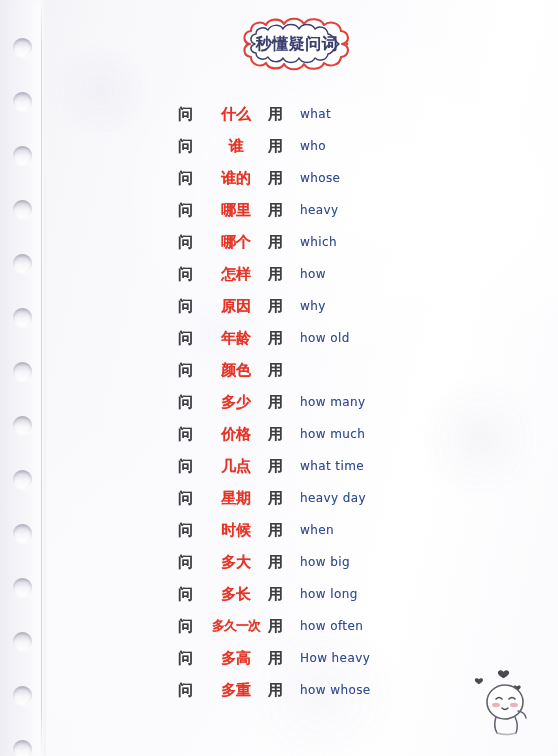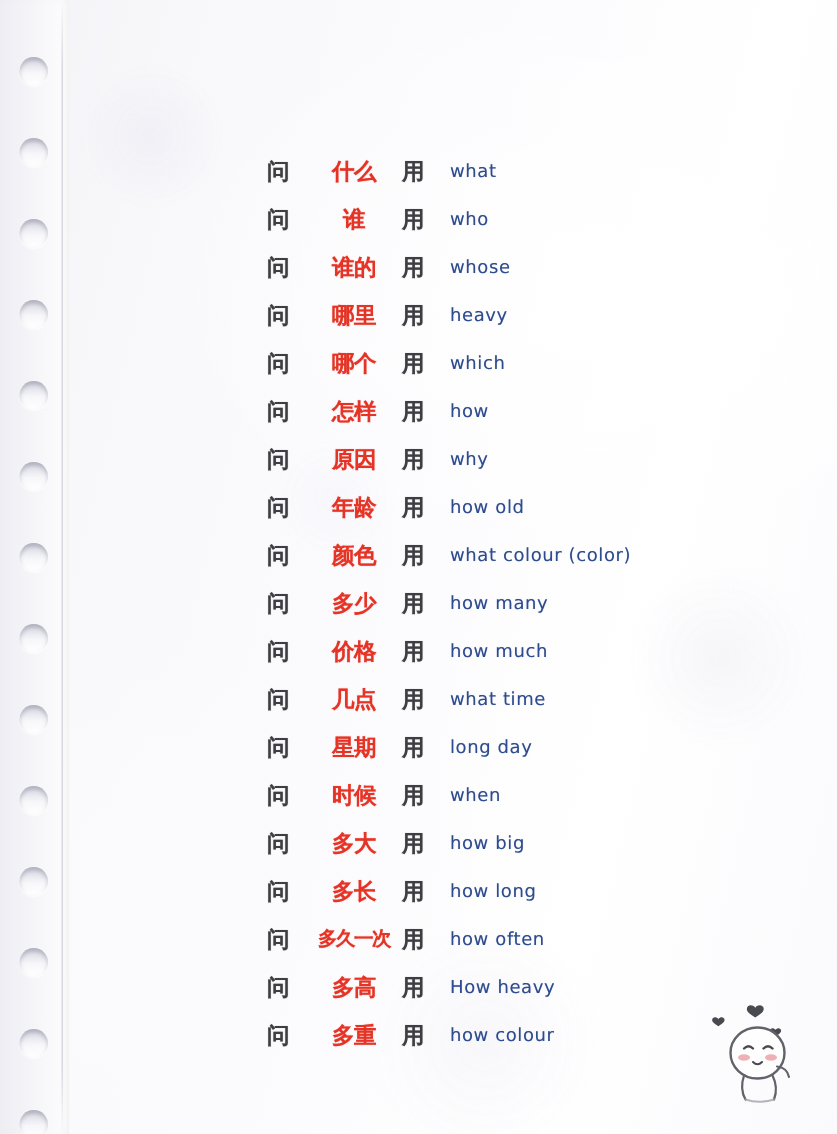--- a/index.html
+++ b/index.html
@@ -174,20 +174,60 @@
       <div class="hole" style="top: 362px;"></div>
       <div class="hole" style="top: 416px;"></div>
       <div class="hole" style="top: 470px;"></div>
       <div class="hole" style="top: 524px;"></div>
       <div class="hole" style="top: 578px;"></div>
       <div class="hole" style="top: 632px;"></div>
       <div class="hole" style="top: 686px;"></div>
       <div class="hole" style="top: 740px;"></div>
     </div>
 
+  <div id="title-bubble">
+    <svg viewBox="0 0 118 56" xmlns="http://www.w3.org/2000/svg" aria-hidden="true">
+
+      <path d="M12,28
+               C4,26 5,16 13,15
+               C13,7 23,4 28,9
+               C31,2 43,2 46,8
+               C50,1 62,1 66,8
+               C70,1 83,2 86,9
+               C92,4 102,7 103,15
+               C111,16 113,26 104,28
+               C113,30 111,40 103,41
+               C102,49 92,52 86,47
+               C83,54 70,55 66,48
+               C62,55 50,55 46,48
+               C43,54 31,54 28,47
+               C23,52 13,49 13,41
+               C5,40 4,30 12,28 Z" fill="#ffffff" stroke="#e0413a" stroke-width="2.1" stroke-linejoin="round"></path>
+
+      <path d="M17,28
+               C11,26 12,19 18,18
+               C18,12 26,10 30,14
+               C33,8 42,8 45,13
+               C48,7 58,7 61,13
+               C64,7 74,7 77,13
+               C81,9 89,11 90,18
+               C96,19 97,26 101,28
+               C97,30 96,37 90,38
+               C89,44 81,46 77,42
+               C74,48 64,48 61,42
+               C58,48 48,48 45,42
+               C42,47 33,47 30,41
+               C26,45 18,43 18,37
+               C12,36 11,30 17,28 Z" fill="none" stroke="#3b3f6e" stroke-width="1.5" stroke-linejoin="round"></path>
+
+      <circle cx="9" cy="28" r="1.4" fill="#e0413a"></circle>
+      <circle cx="109" cy="28" r="1.4" fill="#e0413a"></circle>
+    </svg>
+    <div class="title-text">秒懂疑问词</div>
+  </div>
 
   <div id="entry-list">
       <div class="entry-row">
         <span class="ask-word">问</span>
         <span class="term">什么</span>
         <span class="use-word">用</span>
         <span class="english">what</span>
       </div>
       <div class="entry-row">
         <span class="ask-word">问</span>
@@ -228,21 +268,20 @@
       <div class="entry-row">
         <span class="ask-word">问</span>
         <span class="term">年龄</span>
         <span class="use-word">用</span>
         <span class="english">how old</span>
       </div>
       <div class="entry-row">
         <span class="ask-word">问</span>
         <span class="term">颜色</span>
         <span class="use-word">用</span>
-        <span class="english">what colour (color)</span>
       </div>
       <div class="entry-row">
         <span class="ask-word">问</span>
         <span class="term">多少</span>
         <span class="use-word">用</span>
         <span class="english">how many</span>
       </div>
       <div class="entry-row">
         <span class="ask-word">问</span>
         <span class="term">价格</span>
@@ -252,21 +291,21 @@
       <div class="entry-row">
         <span class="ask-word">问</span>
         <span class="term">几点</span>
         <span class="use-word">用</span>
         <span class="english">what time</span>
       </div>
       <div class="entry-row">
         <span class="ask-word">问</span>
         <span class="term">星期</span>
         <span class="use-word">用</span>
-        <span class="english">long day</span>
+        <span class="english">heavy day</span>
       </div>
       <div class="entry-row">
         <span class="ask-word">问</span>
         <span class="term">时候</span>
         <span class="use-word">用</span>
         <span class="english">when</span>
       </div>
       <div class="entry-row">
         <span class="ask-word">问</span>
         <span class="term">多大</span>
@@ -288,21 +327,21 @@
       <div class="entry-row">
         <span class="ask-word">问</span>
         <span class="term">多高</span>
         <span class="use-word">用</span>
         <span class="english">How heavy</span>
       </div>
       <div class="entry-row">
         <span class="ask-word">问</span>
         <span class="term">多重</span>
         <span class="use-word">用</span>
-        <span class="english">how colour</span>
+        <span class="english">how whose</span>
       </div>
     </div>
 
   <div id="corner-doodle">
     <svg viewBox="0 0 76 72" xmlns="http://www.w3.org/2000/svg" aria-hidden="true">
       <g fill="#3a3a42">
         <path d="M38,17 c-2.5,-3.5 -7.5,-2.5 -7.5,1.2 c0,3 4,5.2 7.5,7.6 c3.5,-2.4 7.5,-4.6 7.5,-7.6 c0,-3.7 -5,-4.7 -7.5,-1.2 z" transform="translate(3,-7) scale(.75)"></path>
         <path d="M38,17 c-2.5,-3.5 -7.5,-2.5 -7.5,1.2 c0,3 4,5.2 7.5,7.6 c3.5,-2.4 7.5,-4.6 7.5,-7.6 c0,-3.7 -5,-4.7 -7.5,-1.2 z" transform="translate(-14,4) scale(.55)"></path>
         <path d="M38,17 c-2.5,-3.5 -7.5,-2.5 -7.5,1.2 c0,3 4,5.2 7.5,7.6 c3.5,-2.4 7.5,-4.6 7.5,-7.6 c0,-3.7 -5,-4.7 -7.5,-1.2 z" transform="translate(26,12) scale(.5)"></path>
       </g>

